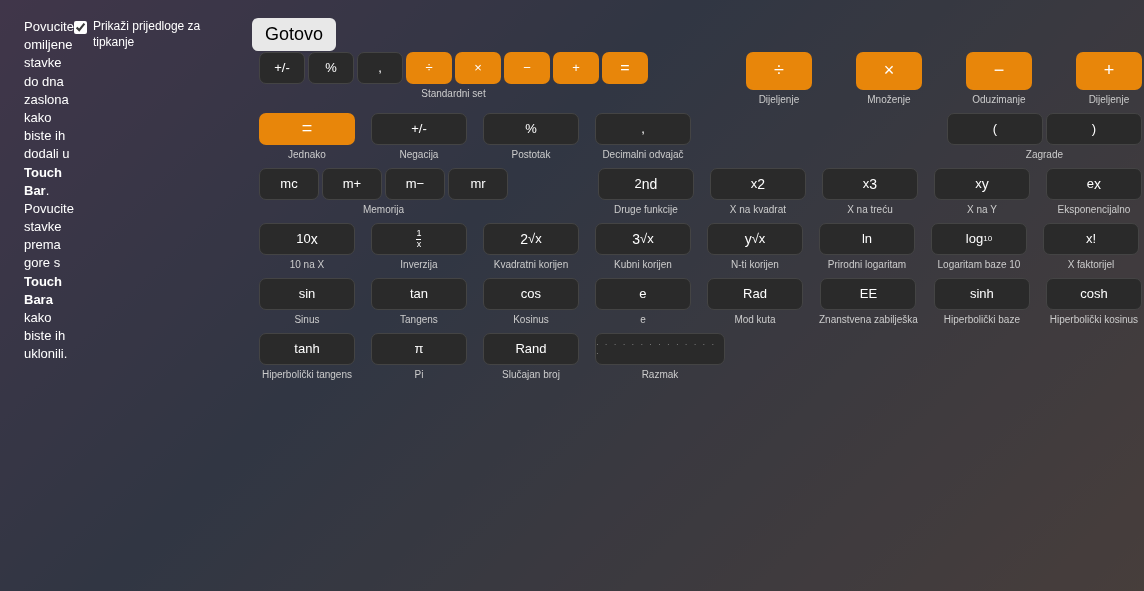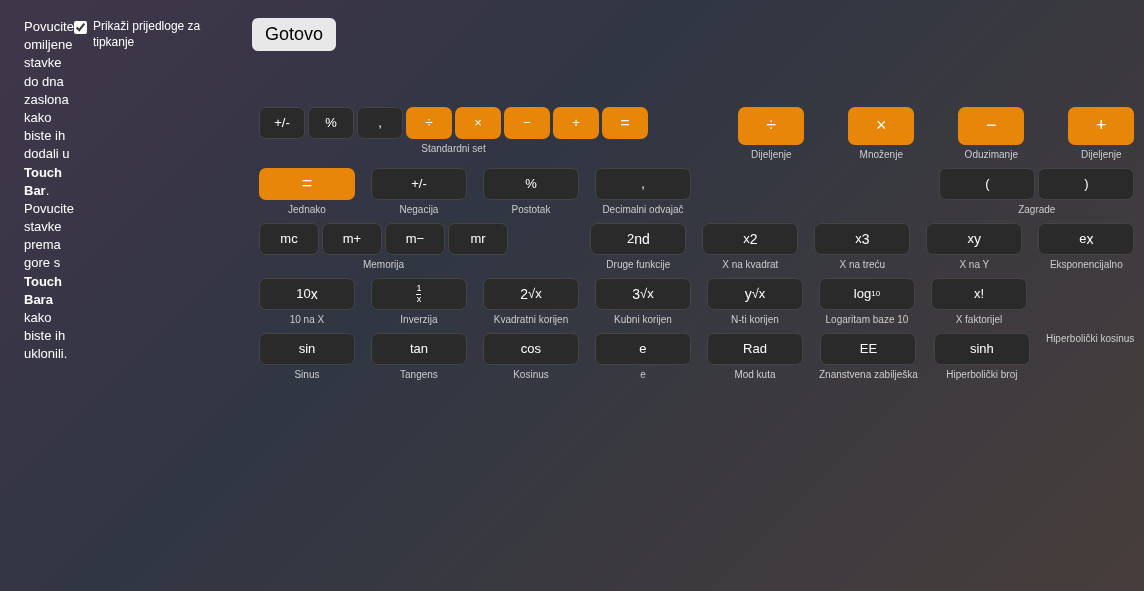--- a/index.html
+++ b/index.html
@@ -293,20 +293,24 @@
       </div>
       <div class="item-wrap">
         <div class="key key-xl key-dark"><sup>3</sup>√x</div>
         <div class="btn-label">Kubni korijen</div>
       </div>
       <div class="item-wrap">
         <div class="key key-xl key-dark"><sup>y</sup>√x</div>
         <div class="btn-label">N-ti korijen</div>
       </div>
       <div class="item-wrap">
+        <div class="key key-xl key-dark">ln</div>
+        <div class="btn-label">Prirodni logaritam</div>
+      </div>
+      <div class="item-wrap">
         <div class="key key-xl key-dark">log<sub>10</sub></div>
         <div class="btn-label">Logaritam baze 10</div>
       </div>
       <div class="item-wrap">
         <div class="key key-xl key-dark">x!</div>
         <div class="btn-label">X faktorijel</div>
       </div>
     </div>
 
     <div class="flex-row">
@@ -329,22 +333,41 @@
       <div class="item-wrap">
         <div class="key key-xl key-dark">Rad</div>
         <div class="btn-label">Mod kuta</div>
       </div>
       <div class="item-wrap">
         <div class="key key-xl key-dark">EE</div>
         <div class="btn-label">Znanstvena zabilješka</div>
       </div>
       <div class="item-wrap">
         <div class="key key-xl key-dark">sinh</div>
-        <div class="btn-label">Hiperbolički broj</div>
-      </div>
-      <div class="item-wrap">
+        <div class="btn-label">Hiperbolički baze</div>
+      </div>
+      <div class="item-wrap">
+        <div class="key key-xl key-dark">cosh</div>
         <div class="btn-label">Hiperbolički kosinus</div>
       </div>
     </div>
 
+    <div class="flex-row">
+      <div class="item-wrap">
+        <div class="key key-xl key-dark">tanh</div>
+        <div class="btn-label">Hiperbolički tangens</div>
+      </div>
+      <div class="item-wrap">
+        <div class="key key-xl key-dark">π</div>
+        <div class="btn-label">Pi</div>
+      </div>
+      <div class="item-wrap">
+        <div class="key key-xl key-dark">Rand</div>
+        <div class="btn-label">Slučajan broj</div>
+      </div>
+      <div class="item-wrap">
+        <div class="key key-dark" style="width:130px;height:32px;letter-spacing:2px;font-size:8px;color:#888;">· · · · · · · · · · · · · · ·</div>
+        <div class="btn-label">Razmak</div>
+      </div>
+    </div>
 
   </div>
 </div>
 
 </body></html>

